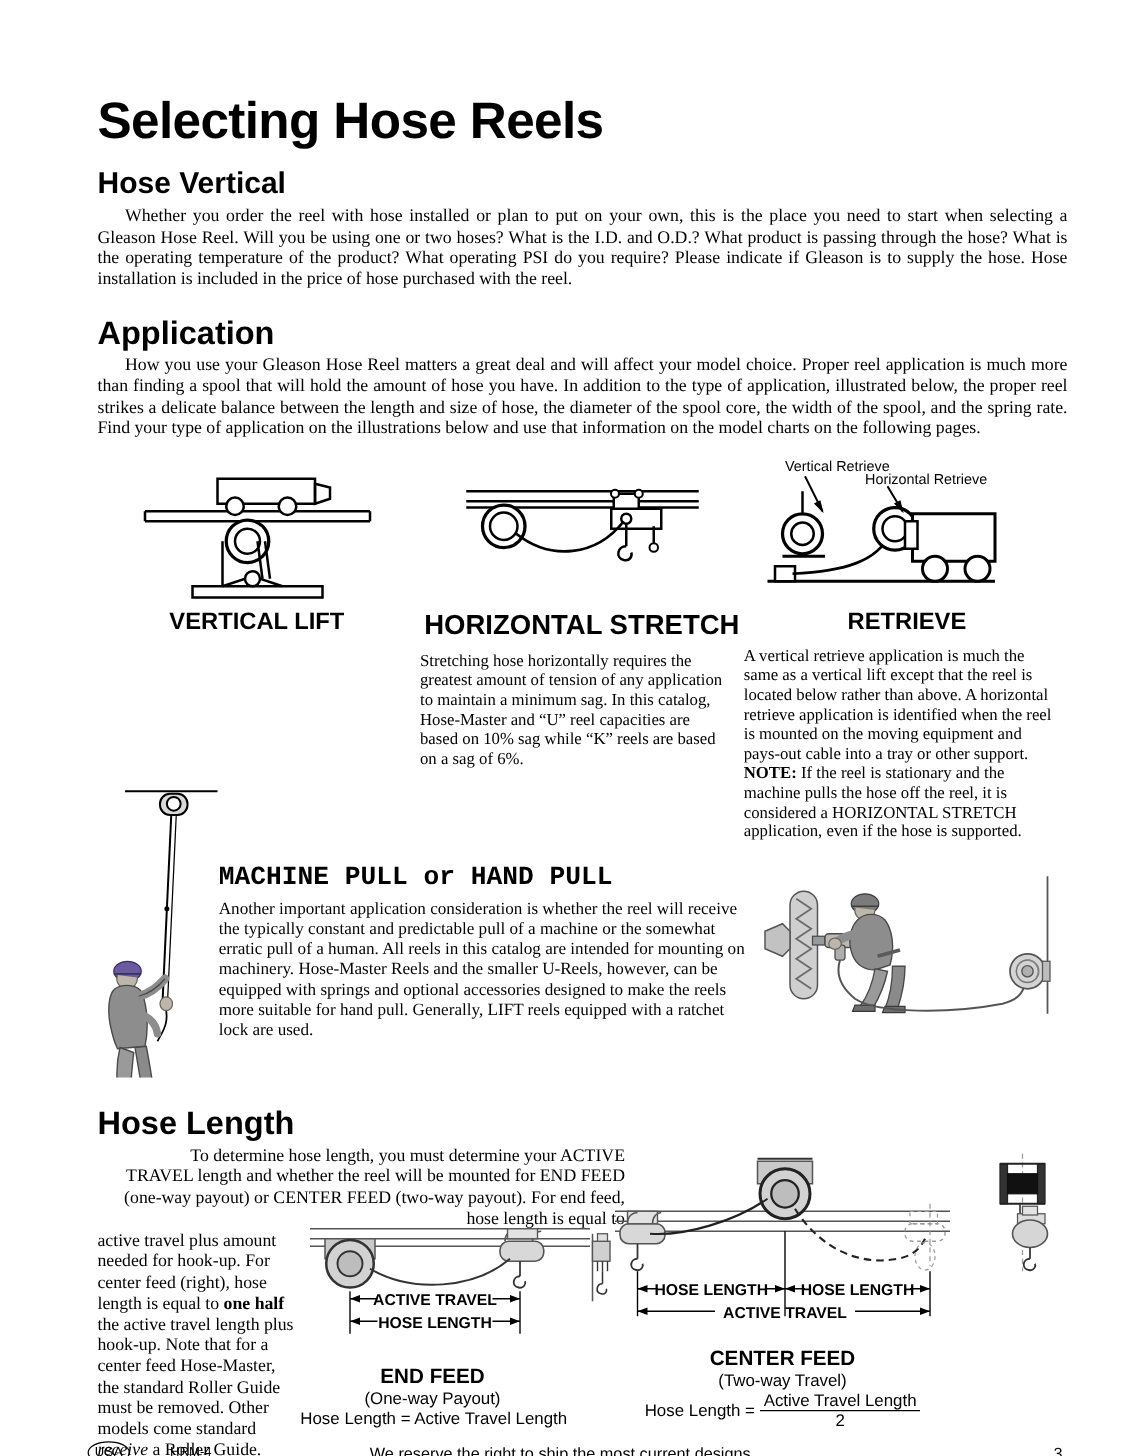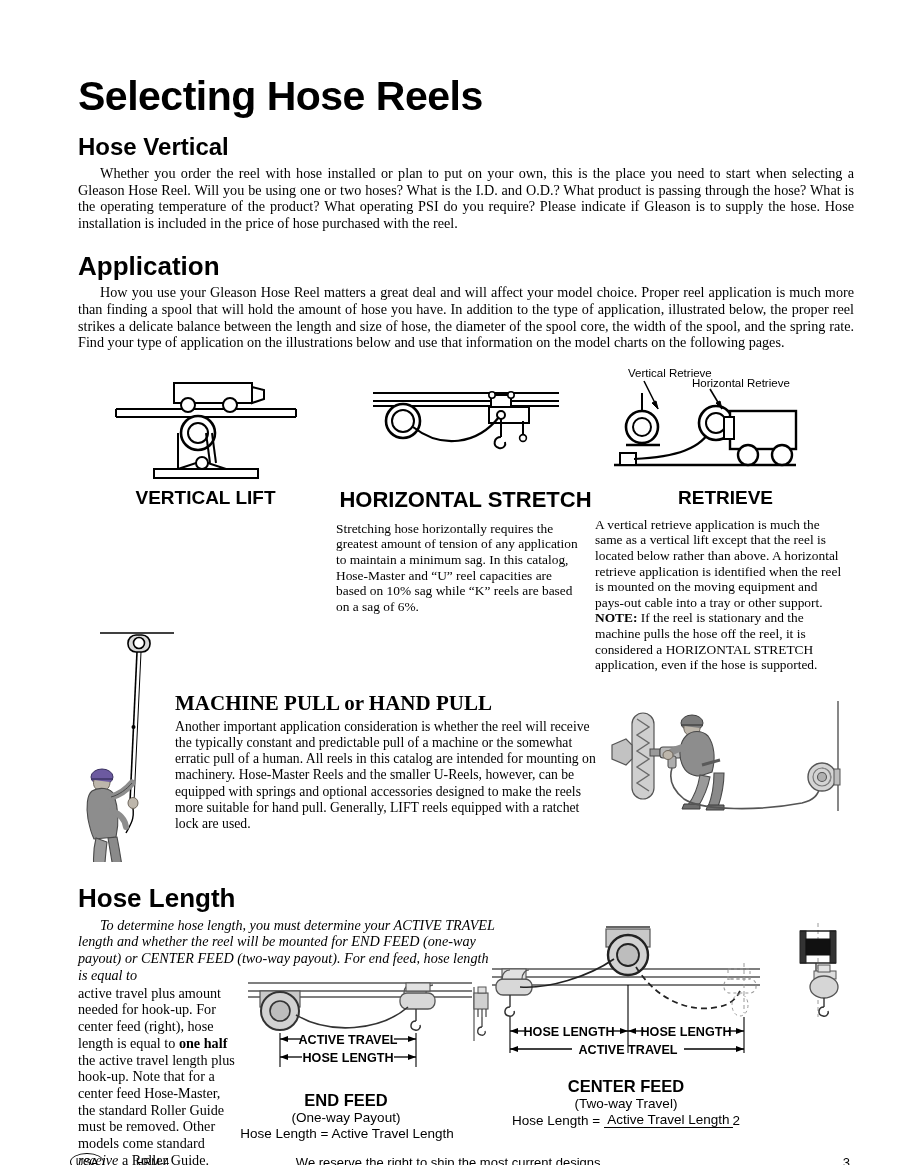--- a/index.html
+++ b/index.html
@@ -78,21 +78,21 @@
     font-family:"Liberation Serif", serif;
     font-size:13.4px;
     line-height:15.6px;
     text-align:left;
     padding-right:14px;
   }
 
   
   .mp-wrap { position:relative; margin-top:6px; height:200px; }
   .mp-heading {
-    font-family:Liberation Serif, serif;
+    font-family:Liberation Mono, monospace;
     font-weight:bold;
     font-size:21px;
     position:absolute;
     left:175px; top:12px;
   }
   .mp-body {
     position:absolute;
     left:175px; top:40px; width:430px;
     font-family:"Liberation Serif", serif;
     font-size:13.7px;
@@ -102,22 +102,21 @@
   .mp-right-art { position:absolute; left:610px; top:20px; }
 
   
   .hl-wrap { position:relative; margin-top:2px; }
   .hl-intro {
     padding:4px 0 0 78px;
     width:500px;
     text-indent:22px;
     font-size:14.2px;
     line-height:16.7px;
-    text-align:left;
-    font-style:italic;
+    text-align:right;
   }
   .hl-col {
     position:absolute;
     left:78px; top:72px; width:160px;
     font-family:"Liberation Serif", serif;
     font-size:14.2px;
     line-height:16.7px;
   }
   .hl-endfeed { position:absolute; left:240px; top:62px; }
   .hl-centerfeed { position:absolute; left:478px; top:4px; }
@@ -131,21 +130,21 @@
     font-family:"Liberation Sans", sans-serif;
     font-size:13.5px;
     text-align:center;
   }
   .diag-eq {
     font-family:"Liberation Sans", sans-serif;
     font-size:13.5px;
     text-align:center;
     display:flex; align-items:center; justify-content:center; gap:4px;
   }
-  .frac { display:inline-flex; flex-direction:row; align-items:center; line-height:1.05; }
+  .frac { display:inline-flex; flex-direction:column; align-items:center; line-height:1.05; }
   .frac .num { border-bottom:1.3px solid #000; padding:0 3px; }
   .frac .den { padding-top:1px; }
 
   
   .footer {
     position:absolute;
     left:0; right:0; bottom:30px;
     height:26px;
     padding:0 40px 0 70px;
     display:flex; align-items:center;

